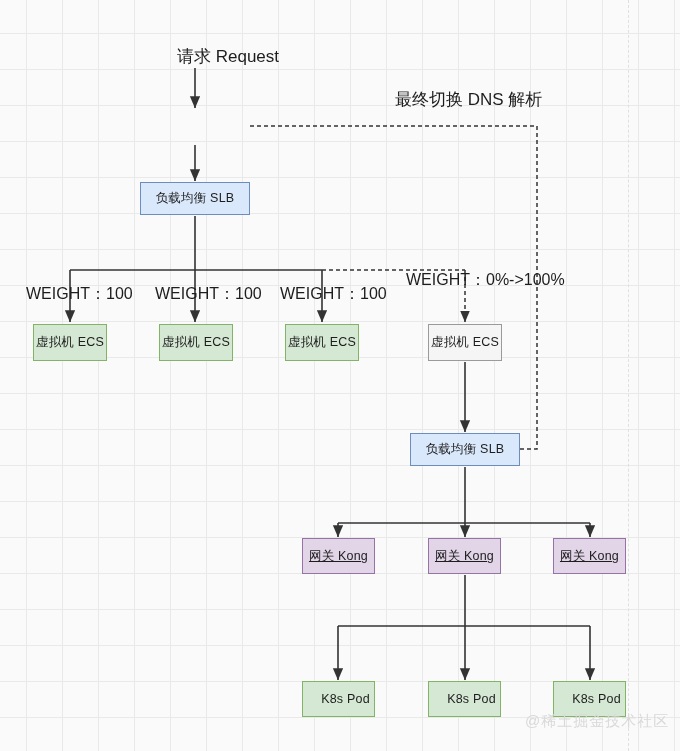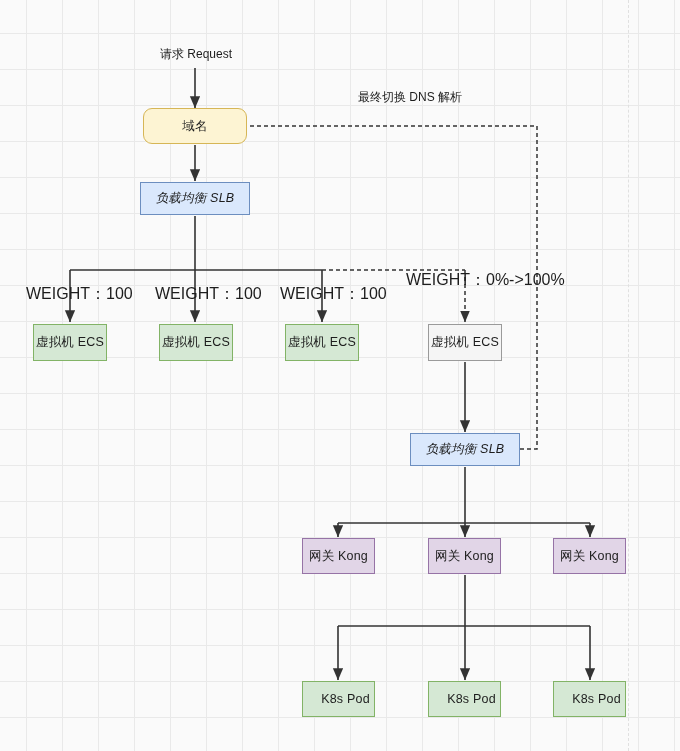--- a/index.html
+++ b/index.html
@@ -37,52 +37,53 @@
     line-height:1;
   }
   .n-domain{
     background:#fdf4d3;
     border:1px solid #d6b656;
     border-radius:9px;
   }
   .n-slb{
     background:#dae8fc;
     border:1px solid #6c8ebf;
-    font-style:italic;
   }
   .n-ecs{
     background:#d5e8d4;
     border:1px solid #82b366;
   }
   .n-ecs-ghost{
     background:#f5f5f5;
     border:1px solid #9a9a9a;
   }
   .n-kong{
     background:#e1d5e7;
     border:1px solid #9673a6;
+    text-decoration:underline;
   }
   .n-pod{
     background:#d5e8d4;
     border:1px solid #82b366;
     padding-left:14px;
   }
   .edge-label{
     position:absolute;
     font-size:16px;
     color:#1d1d1d;
     white-space:nowrap;
     line-height:1;
   }
   .plain-label{
     position:absolute;
-    font-size:12px;
+    font-size:17px;
     color:#1d1d1d;
     white-space:nowrap;
     line-height:1;
+    margin-left:17px;
   }
   .watermark{
     position:absolute;
     font-size:15px;
     color:#d9d9d9;
     white-space:nowrap;
     letter-spacing:1px;
     line-height:1;
   }
   .pagebreak{
@@ -143,23 +144,22 @@
 
       <path d="M322,270 L465,270"></path>
       <path d="M465,270 L465,322" marker-end="url(#arrow-dash)"></path>
 
       <path d="M250,126 L537,126 L537,449 L478,449" marker-end="url(#arrow-dash)"></path>
     </g>
   </svg>
 
   <div class="plain-label" style="left:160px; top:48px;">请求 Request</div>
 
-  <div class="plain-label" style="left:358px; top:91px;">最终切换 DNS 解析</div>
+  <div class="plain-label" style="left:378px; top:91px;">最终切换 DNS 解析</div>
 
-  <div class="node n-domain" style="left:143px; top:108px; width:104px; height:36px;">域名</div>
 
   <div class="node n-slb" style="left:140px; top:182px; width:110px; height:33px;">负载均衡 SLB</div>
 
   <div class="edge-label" style="left:26px; top:286px;">WEIGHT：100</div>
   <div class="edge-label" style="left:155px; top:286px;">WEIGHT：100</div>
   <div class="edge-label" style="left:280px; top:286px;">WEIGHT：100</div>
   <div class="edge-label" style="left:406px; top:272px;">WEIGHT：0%-&gt;100%</div>
 
   <div class="node n-ecs" style="left:33px; top:324px; width:74px; height:37px;">虚拟机 ECS</div>
   <div class="node n-ecs" style="left:159px; top:324px; width:74px; height:37px;">虚拟机 ECS</div>
@@ -169,14 +169,15 @@
   <div class="node n-slb" style="left:410px; top:433px; width:110px; height:33px;">负载均衡 SLB</div>
 
   <div class="node n-kong" style="left:302px; top:538px; width:73px; height:36px;">网关 Kong</div>
   <div class="node n-kong" style="left:428px; top:538px; width:73px; height:36px;">网关 Kong</div>
   <div class="node n-kong" style="left:553px; top:538px; width:73px; height:36px;">网关 Kong</div>
 
   <div class="node n-pod" style="left:302px; top:681px; width:73px; height:36px;">K8s Pod</div>
   <div class="node n-pod" style="left:428px; top:681px; width:73px; height:36px;">K8s Pod</div>
   <div class="node n-pod" style="left:553px; top:681px; width:73px; height:36px;">K8s Pod</div>
 
+  <div class="watermark" style="left:525px; top:713px;">@稀土掘金技术社区</div>
 
 </div>
 
 </body></html>

